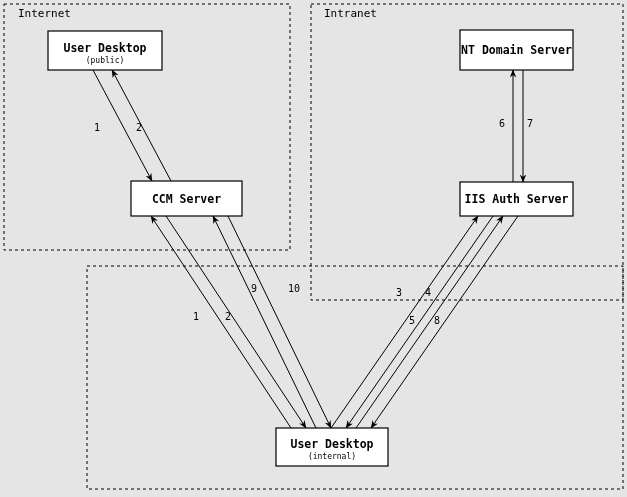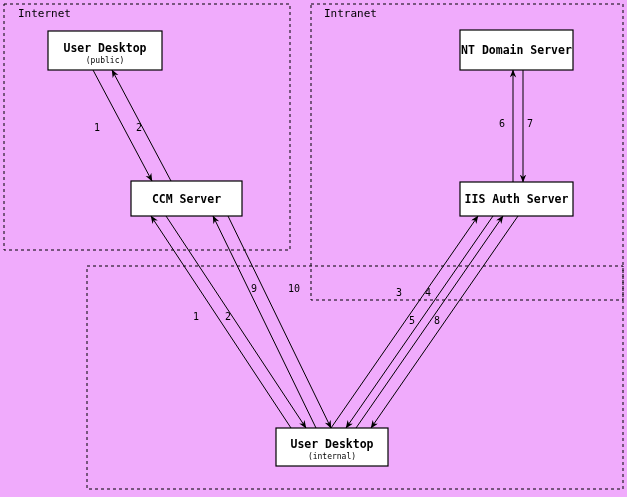--- a/index.html
+++ b/index.html
@@ -10,21 +10,21 @@
   body {
     width: 627px;
     height: 497px;
     font-family: "DejaVu Sans Mono", monospace;
   }
   #diagram-root {
     position: relative;
     width: 627px;
     height: 497px;
     overflow: hidden;
-    background: #f0abfc;
+    background: #e5e5e5;
   }
   svg#diagram-svg {
     display: block;
     width: 627px;
     height: 497px;
   }
   .zone-rect {
     fill: none;
     stroke: #000000;
     stroke-width: 1;

